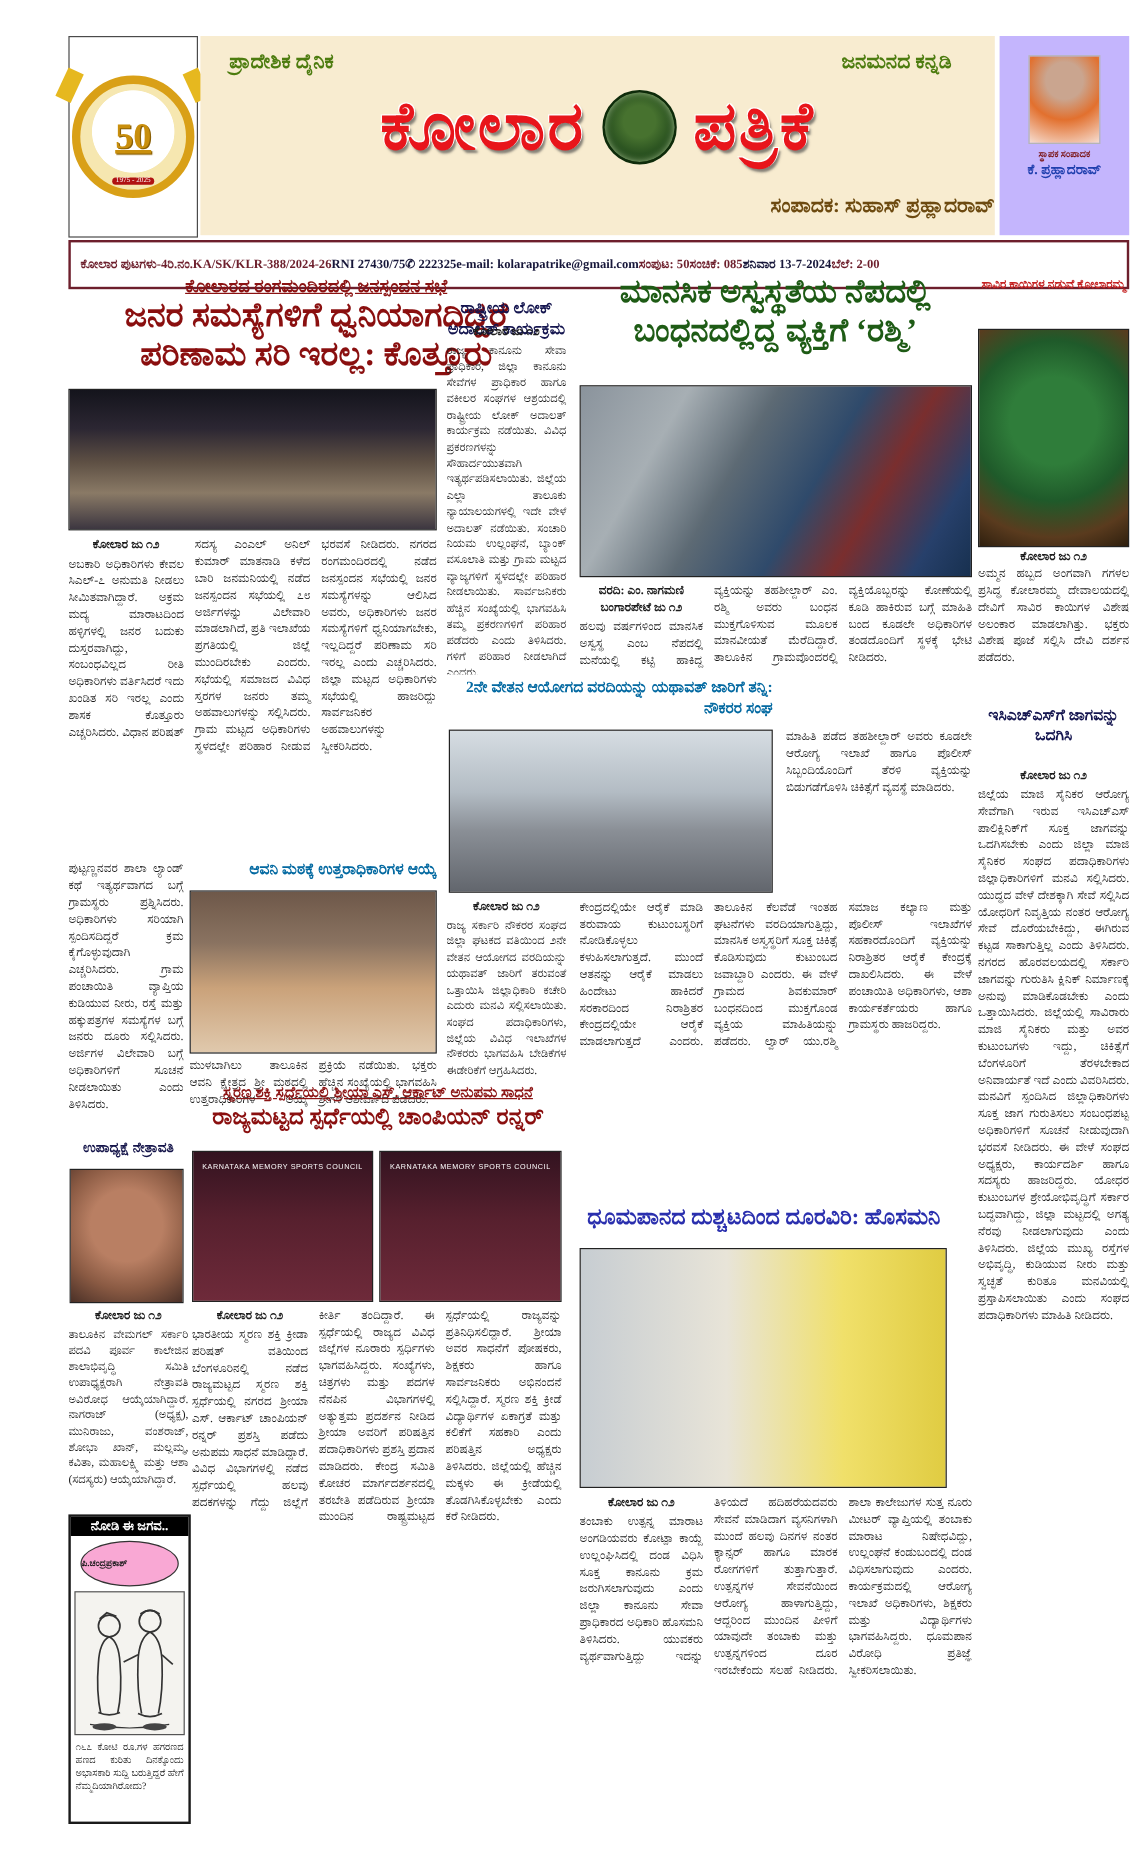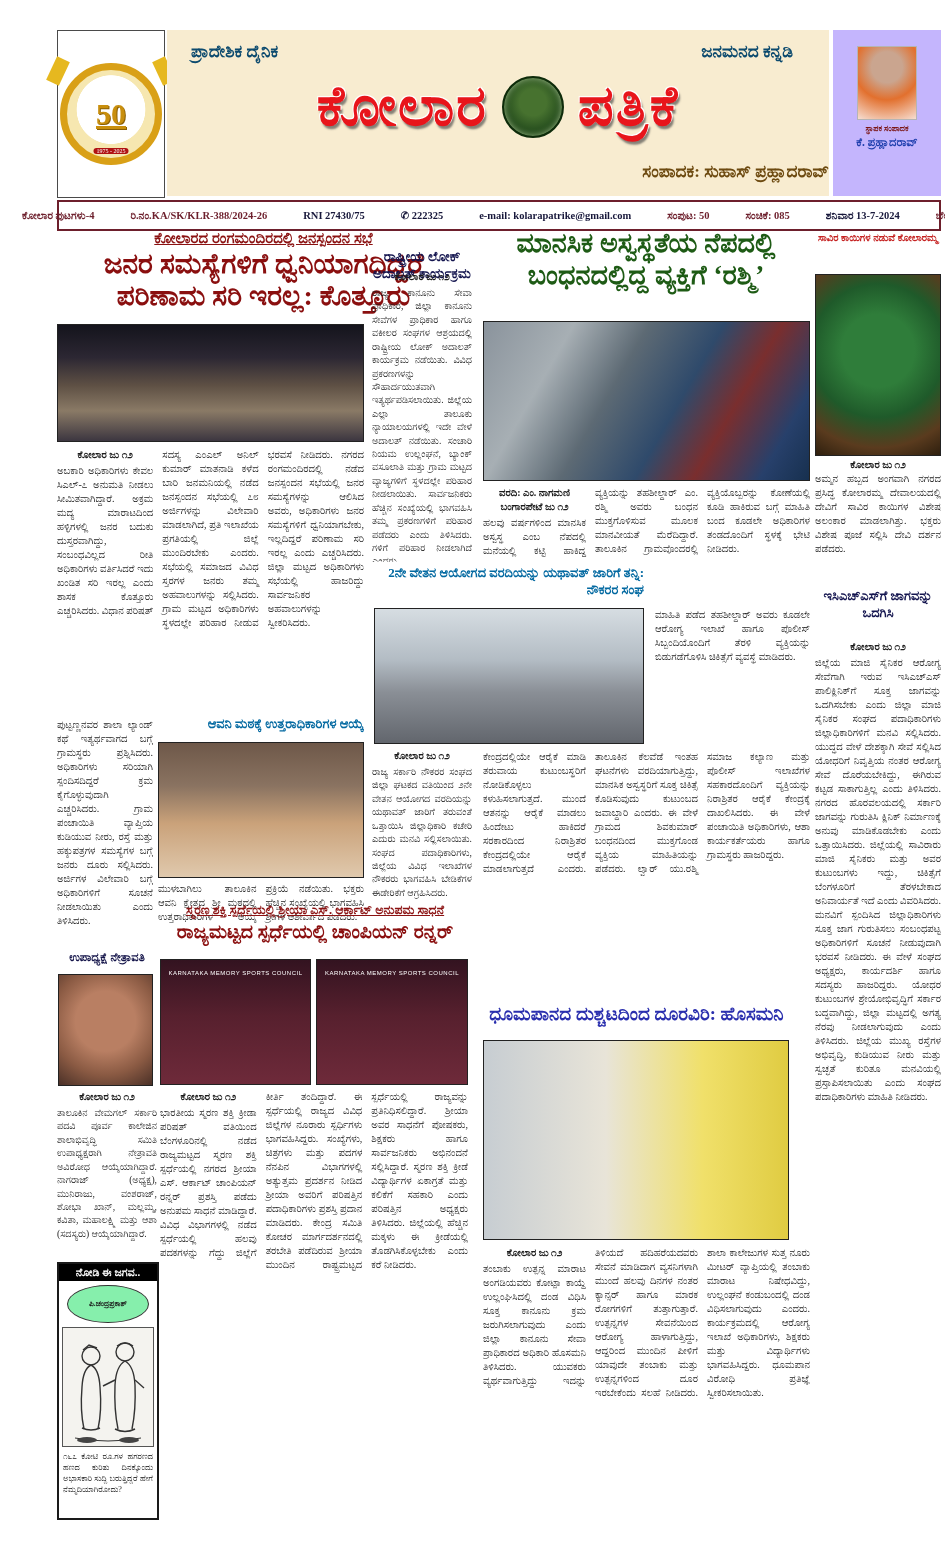--- a/index.html
+++ b/index.html
@@ -13,39 +13,39 @@
       background:radial-gradient(circle at 50% 45%,#ffffff 0 52%,#f6e7b0 53% 100%);
       position:relative;display:flex;align-items:center;justify-content:center;}
   .emblem .num{font-size:30px;font-weight:bold;color:#c98f0d;text-shadow:1px 1px 0 #8a5f05;text-decoration:underline;}
   .emblem .years{position:absolute;bottom:4px;left:50%;transform:translateX(-50%);
       background:#b01212;color:#fff;font-size:6px;padding:0 3px;border-radius:4px;white-space:nowrap;}
   .ribbon{position:absolute;width:14px;height:26px;background:#e6b81f;}
   .ribbon.l{left:-16px;top:-12px;transform:rotate(25deg);}
   .ribbon.r{right:-16px;top:-12px;transform:rotate(-25deg);}
   #masthead-center{left:167px;top:30px;width:662px;height:166px;background:#f8ecd0;}
   .tagrow{position:absolute;top:12px;left:24px;right:36px;display:flex;justify-content:space-between;
-      font-size:17px;font-weight:bold;color:#0c4a6e;}
+      font-size:17px;font-weight:bold;color:#4d7c0f;}
   .titlerow{position:absolute;top:44px;left:0;right:0;display:flex;align-items:center;
       justify-content:center;gap:14px;}
   .bigtitle{font-size:56px;font-weight:bold;color:#e8151b;letter-spacing:2px;
       text-shadow:-1px -1px 0 #ffffff,1px -1px 0 #ffffff,2px 3px 2px rgba(70,70,70,.65);}
   .titlelogo{width:58px;height:58px;border-radius:50%;flex:0 0 auto;
       background:radial-gradient(circle at 50% 42%,#47722f 0 30%,#2a5220 60%,#143a0e 100%);
       border:2px solid #0e2b0a;box-shadow:inset 0 0 6px #9fb98a;}
   .editorline{position:absolute;bottom:14px;left:0;right:0;text-align:right;
       font-size:17px;font-weight:bold;color:#6d4a10;}
   #masthead-right{left:833px;top:30px;width:108px;height:166px;background:#c4b5fd;text-align:center;}
   #photo-founder{margin:16px auto 4px auto;width:58px;height:72px;border:1px solid #b5b5b5;
       background:radial-gradient(circle at 50% 28%,#caa58f 0 26%,#e2702e 55%,#f6ded2 100%);}
   .founder-label{font-size:8px;font-weight:bold;color:#7b1616;}
   .founder-name{font-size:11.5px;font-weight:bold;color:#1f3fae;margin-top:2px;}
   
-  #infobar{left:57px;top:200px;width:884px;height:31px;border:2px solid #6d1f2c;background:#fff;
-      display:flex;align-items:center;justify-content:center;padding:0 8px;box-sizing:border-box;
-      font-size:10.5px;font-weight:bold;white-space:nowrap;gap:36px;}
+  #infobar{left:57px;top:200px;width:884px;height:41px;border:2px solid #6d1f2c;background:#fff;
+      display:flex;align-items:center;justify-content:flex-start;padding:0 8px;box-sizing:border-box;
+      font-size:10.5px;font-weight:bold;white-space:nowrap;}
   #infobar .maroon{color:#6d1f2c;}
   #infobar .dark{color:#17173a;}
   
   .kicker{font-weight:bold;color:#8b1212;text-align:center;text-decoration:underline;}
   .headline-maroon{font-weight:bold;color:#8a0f0f;text-align:center;}
   .headline-green{font-weight:bold;color:#1e5b15;text-align:center;}
   .headline-navy{font-weight:bold;color:#14154f;text-align:center;margin-top:20px;}
   .subhead-blue{font-weight:bold;color:#0369a1;text-align:right;}
   .headline-red{font-weight:bold;color:#c52222;text-align:center;}
   .body-text{font-size:10px;line-height:1.4;text-align:justify;color:#1c1c1c;overflow:hidden;}
@@ -74,21 +74,21 @@
   #photo-woman{left:58px;top:974px;width:95px;height:112px;
      background:radial-gradient(circle at 50% 42%,#b97f63 0 38%,#8a5a43 68%,#4a3027 100%);}
   #photo-smoking{left:483px;top:1040px;width:306px;height:200px;
      background:linear-gradient(90deg,#c7cdd2 0%,#e8e4d8 40%,#f0e06a 72%,#e0cc42 100%);}
   
   #cartoon{left:57px;top:1262px;width:102px;height:258px;border:2px solid #1a1a1a;background:#fff;
      box-sizing:border-box;}
   #cartoon .cart-title{background:#000;color:#fff;font-weight:bold;font-size:11px;text-align:center;
      padding:2px 0;}
   #cartoon .artist{margin:4px auto;width:80px;border:1px solid #333;border-radius:50%;
-     background:#86efac;font-size:7.5px;font-weight:bold;text-align:center;padding:13px 0;}
+     background:#f9a8d4;font-size:7.5px;font-weight:bold;text-align:left;padding:13px 0;}
   #cartoon .draw{width:90px;height:118px;margin:0 auto;border:1px solid #555;background:#f4f3ef;}
   #cartoon .cap{font-size:8.2px;line-height:1.35;text-align:justify;padding:4px 4px 0 4px;}
   
   #js-kicker{left:57px;top:230px;width:413px;font-size:15px;}
   #js-headline{left:57px;top:248px;width:413px;font-size:28px;line-height:1.13;}
   #js-bodyA{left:57px;top:448px;width:307px;height:266px;}
   #js-bodyB-left{left:57px;top:718px;width:96px;height:230px;}
   #avani-subhead{left:158px;top:716px;width:206px;font-size:13px;}
   #js-bodyB-right{left:158px;top:882px;width:206px;height:66px;}
   #net-subhead{left:57px;top:951px;width:100px;font-size:11.5px;font-weight:bold;color:#15154a;text-align:center;}
@@ -239,20 +239,20 @@
   <div class="abs" id="smoke-headline">ಧೂಮಪಾನದ ದುಶ್ಚಟದಿಂದ ದೂರವಿರಿ: ಹೊಸಮನಿ</div>
   <div class="abs photo" id="photo-smoking"></div>
   <div class="abs body-text cols3" id="smoke-body">
     <div class="dateline">ಕೋಲಾರ ಜು ೧೨</div>
     <span>ತಂಬಾಕು ಉತ್ಪನ್ನ ಮಾರಾಟ ಅಂಗಡಿಯವರು ಕೋಟ್ಪಾ ಕಾಯ್ದೆ ಉಲ್ಲಂಘಿಸಿದಲ್ಲಿ ದಂಡ ವಿಧಿಸಿ ಸೂಕ್ತ ಕಾನೂನು ಕ್ರಮ ಜರುಗಿಸಲಾಗುವುದು ಎಂದು ಜಿಲ್ಲಾ ಕಾನೂನು ಸೇವಾ ಪ್ರಾಧಿಕಾರದ ಅಧಿಕಾರಿ ಹೊಸಮನಿ ತಿಳಿಸಿದರು. ಯುವಕರು ವ್ಯರ್ಥವಾಗುತ್ತಿದ್ದು ಇದನ್ನು ತಿಳಿಯದೆ ಹದಿಹರೆಯದವರು ಸೇವನೆ ಮಾಡಿದಾಗ ವ್ಯಸನಿಗಳಾಗಿ ಮುಂದೆ ಹಲವು ದಿನಗಳ ನಂತರ ಕ್ಯಾನ್ಸರ್ ಹಾಗೂ ಮಾರಕ ರೋಗಗಳಿಗೆ ತುತ್ತಾಗುತ್ತಾರೆ. ಉತ್ಪನ್ನಗಳ ಸೇವನೆಯಿಂದ ಆರೋಗ್ಯ ಹಾಳಾಗುತ್ತಿದ್ದು, ಆದ್ದರಿಂದ ಮುಂದಿನ ಪೀಳಿಗೆ ಯಾವುದೇ ತಂಬಾಕು ಮತ್ತು ಉತ್ಪನ್ನಗಳಿಂದ ದೂರ ಇರಬೇಕೆಂದು ಸಲಹೆ ನೀಡಿದರು. ಶಾಲಾ ಕಾಲೇಜುಗಳ ಸುತ್ತ ನೂರು ಮೀಟರ್ ವ್ಯಾಪ್ತಿಯಲ್ಲಿ ತಂಬಾಕು ಮಾರಾಟ ನಿಷೇಧವಿದ್ದು, ಉಲ್ಲಂಘನೆ ಕಂಡುಬಂದಲ್ಲಿ ದಂಡ ವಿಧಿಸಲಾಗುವುದು ಎಂದರು. ಕಾರ್ಯಕ್ರಮದಲ್ಲಿ ಆರೋಗ್ಯ ಇಲಾಖೆ ಅಧಿಕಾರಿಗಳು, ಶಿಕ್ಷಕರು ಮತ್ತು ವಿದ್ಯಾರ್ಥಿಗಳು ಭಾಗವಹಿಸಿದ್ದರು. ಧೂಮಪಾನ ವಿರೋಧಿ ಪ್ರತಿಜ್ಞೆ ಸ್ವೀಕರಿಸಲಾಯಿತು.</span>
   </div>
 
   <div class="abs headline-red" id="kol-header">ಸಾವಿರ ಕಾಯಿಗಳ ನಡುವೆ ಕೋಲಾರಮ್ಮ</div>
   <div class="abs photo" id="photo-goddess"></div>
   <div class="abs dateline" id="kol-date">ಕೋಲಾರ ಜು ೧೨</div>
-  <div class="abs body-text" id="kol-body1">ಅಮ್ಮನ ಹಬ್ಬದ ಅಂಗವಾಗಿ ನಗರದ ಪ್ರಸಿದ್ಧ ಕೋಲಾರಮ್ಮ ದೇವಾಲಯದಲ್ಲಿ ದೇವಿಗೆ ಸಾವಿರ ಕಾಯಿಗಳ ವಿಶೇಷ ಅಲಂಕಾರ ಮಾಡಲಾಗಿತ್ತು. ಭಕ್ತರು ವಿಶೇಷ ಪೂಜೆ ಸಲ್ಲಿಸಿ ದೇವಿ ದರ್ಶನ ಪಡೆದರು.</div>
+  <div class="abs body-text" id="kol-body1">ಅಮ್ಮನ ಹಬ್ಬದ ಅಂಗವಾಗಿ ಗಗಳಲ ಪ್ರಸಿದ್ಧ ಕೋಲಾರಮ್ಮ ದೇವಾಲಯದಲ್ಲಿ ದೇವಿಗೆ ಸಾವಿರ ಕಾಯಿಗಳ ವಿಶೇಷ ಅಲಂಕಾರ ಮಾಡಲಾಗಿತ್ತು. ಭಕ್ತರು ವಿಶೇಷ ಪೂಜೆ ಸಲ್ಲಿಸಿ ದೇವಿ ದರ್ಶನ ಪಡೆದರು.</div>
   <div class="abs" id="kol-subhead">ಇಸಿಎಚ್ಎಸ್‌ಗೆ ಜಾಗವನ್ನು ಒದಗಿಸಿ</div>
   <div class="abs body-text" id="kol-body2">
     <div class="dateline">ಕೋಲಾರ ಜು ೧೨</div>
     <span>ಜಿಲ್ಲೆಯ ಮಾಜಿ ಸೈನಿಕರ ಆರೋಗ್ಯ ಸೇವೆಗಾಗಿ ಇರುವ ಇಸಿಎಚ್ಎಸ್ ಪಾಲಿಕ್ಲಿನಿಕ್‌ಗೆ ಸೂಕ್ತ ಜಾಗವನ್ನು ಒದಗಿಸಬೇಕು ಎಂದು ಜಿಲ್ಲಾ ಮಾಜಿ ಸೈನಿಕರ ಸಂಘದ ಪದಾಧಿಕಾರಿಗಳು ಜಿಲ್ಲಾಧಿಕಾರಿಗಳಿಗೆ ಮನವಿ ಸಲ್ಲಿಸಿದರು. ಯುದ್ಧದ ವೇಳೆ ದೇಶಕ್ಕಾಗಿ ಸೇವೆ ಸಲ್ಲಿಸಿದ ಯೋಧರಿಗೆ ನಿವೃತ್ತಿಯ ನಂತರ ಆರೋಗ್ಯ ಸೇವೆ ದೊರೆಯಬೇಕಿದ್ದು, ಈಗಿರುವ ಕಟ್ಟಡ ಸಾಕಾಗುತ್ತಿಲ್ಲ ಎಂದು ತಿಳಿಸಿದರು. ನಗರದ ಹೊರವಲಯದಲ್ಲಿ ಸರ್ಕಾರಿ ಜಾಗವನ್ನು ಗುರುತಿಸಿ ಕ್ಲಿನಿಕ್ ನಿರ್ಮಾಣಕ್ಕೆ ಅನುವು ಮಾಡಿಕೊಡಬೇಕು ಎಂದು ಒತ್ತಾಯಿಸಿದರು. ಜಿಲ್ಲೆಯಲ್ಲಿ ಸಾವಿರಾರು ಮಾಜಿ ಸೈನಿಕರು ಮತ್ತು ಅವರ ಕುಟುಂಬಗಳು ಇದ್ದು, ಚಿಕಿತ್ಸೆಗೆ ಬೆಂಗಳೂರಿಗೆ ತೆರಳಬೇಕಾದ ಅನಿವಾರ್ಯತೆ ಇದೆ ಎಂದು ವಿವರಿಸಿದರು. ಮನವಿಗೆ ಸ್ಪಂದಿಸಿದ ಜಿಲ್ಲಾಧಿಕಾರಿಗಳು ಸೂಕ್ತ ಜಾಗ ಗುರುತಿಸಲು ಸಂಬಂಧಪಟ್ಟ ಅಧಿಕಾರಿಗಳಿಗೆ ಸೂಚನೆ ನೀಡುವುದಾಗಿ ಭರವಸೆ ನೀಡಿದರು. ಈ ವೇಳೆ ಸಂಘದ ಅಧ್ಯಕ್ಷರು, ಕಾರ್ಯದರ್ಶಿ ಹಾಗೂ ಸದಸ್ಯರು ಹಾಜರಿದ್ದರು. ಯೋಧರ ಕುಟುಂಬಗಳ ಶ್ರೇಯೋಭಿವೃದ್ಧಿಗೆ ಸರ್ಕಾರ ಬದ್ಧವಾಗಿದ್ದು, ಜಿಲ್ಲಾ ಮಟ್ಟದಲ್ಲಿ ಅಗತ್ಯ ನೆರವು ನೀಡಲಾಗುವುದು ಎಂದು ತಿಳಿಸಿದರು. ಜಿಲ್ಲೆಯ ಮುಖ್ಯ ರಸ್ತೆಗಳ ಅಭಿವೃದ್ಧಿ, ಕುಡಿಯುವ ನೀರು ಮತ್ತು ಸ್ವಚ್ಛತೆ ಕುರಿತೂ ಮನವಿಯಲ್ಲಿ ಪ್ರಸ್ತಾಪಿಸಲಾಯಿತು ಎಂದು ಸಂಘದ ಪದಾಧಿಕಾರಿಗಳು ಮಾಹಿತಿ ನೀಡಿದರು.</span>
   </div>
 
 </div>
 
 </body></html>

